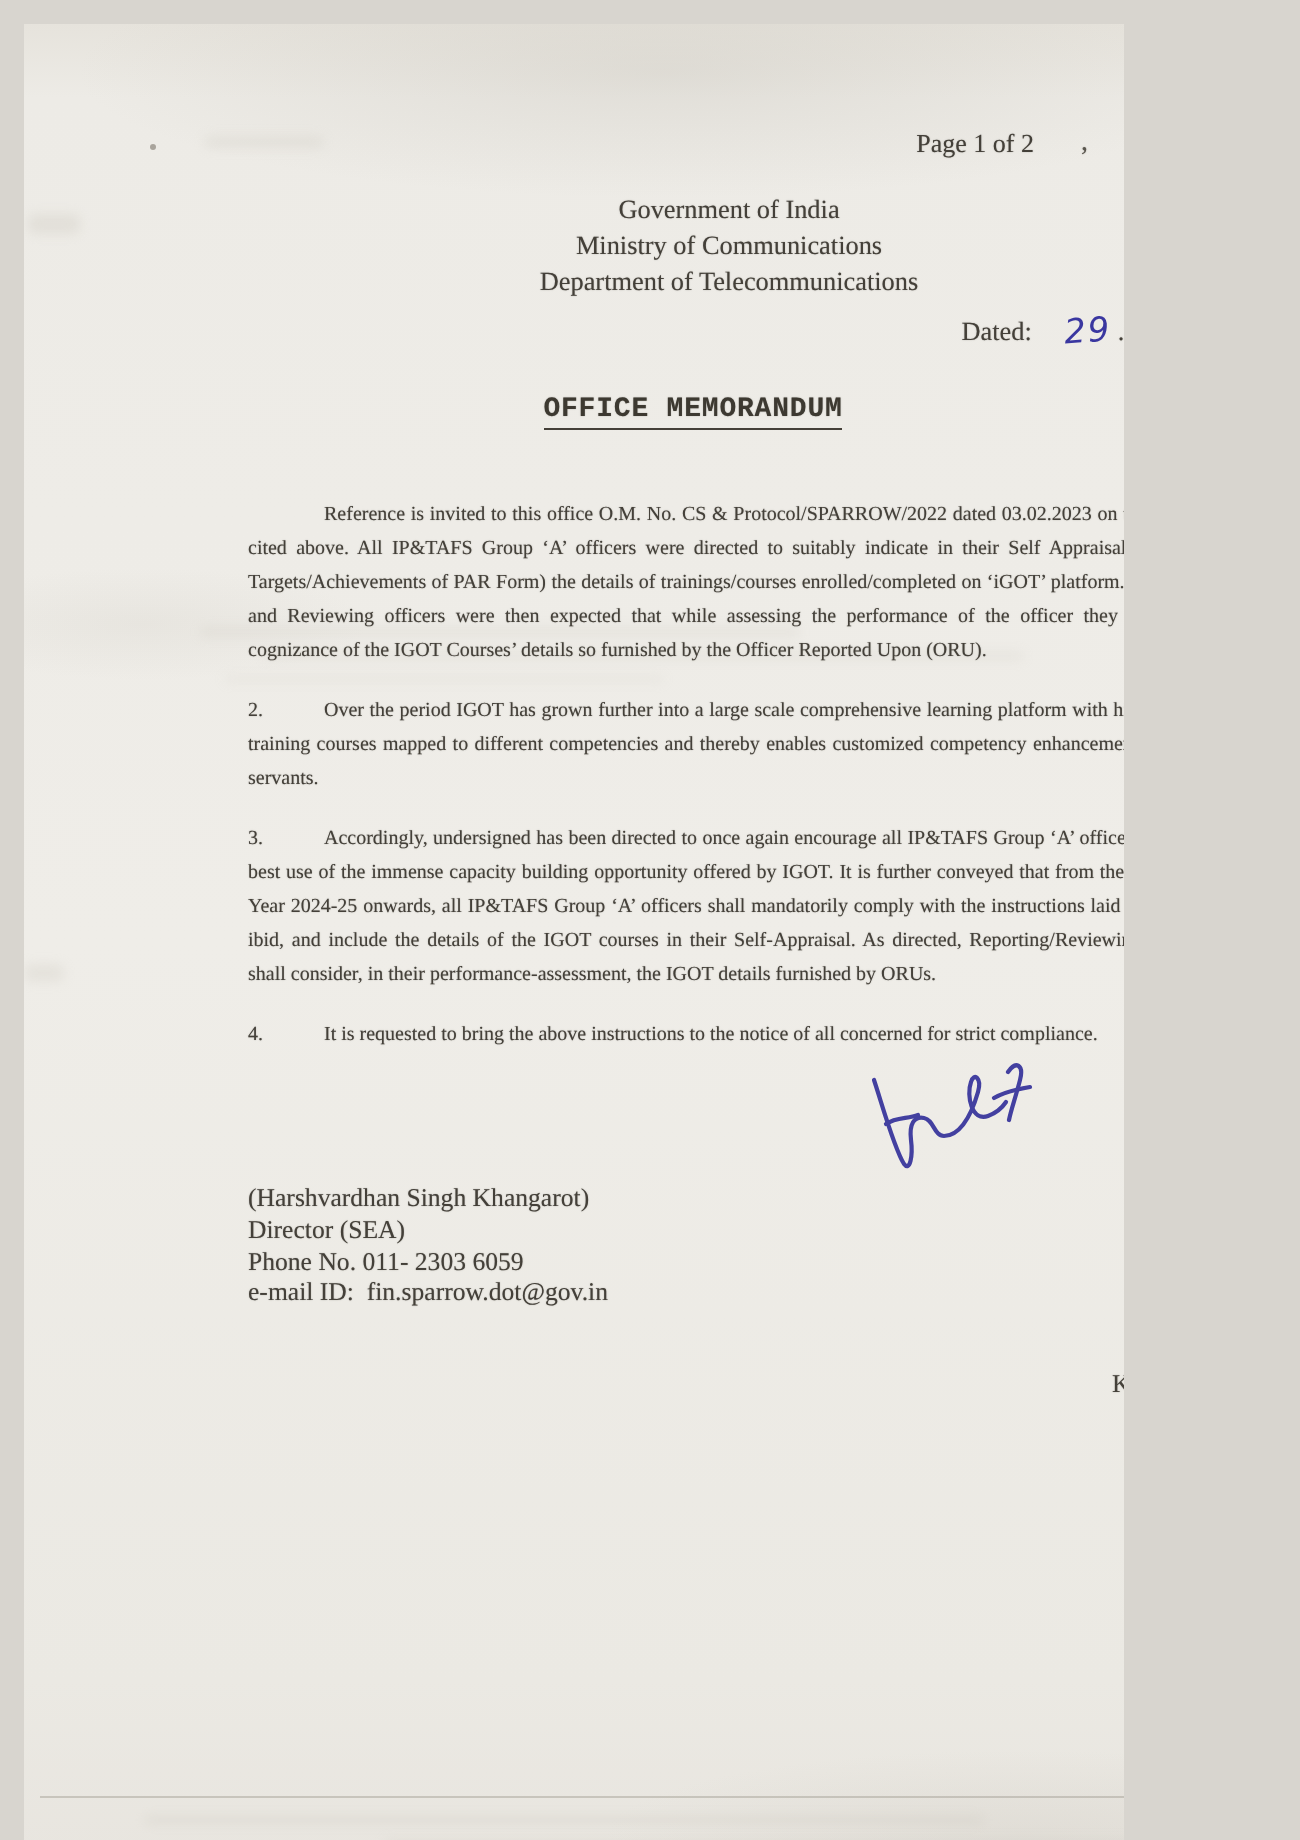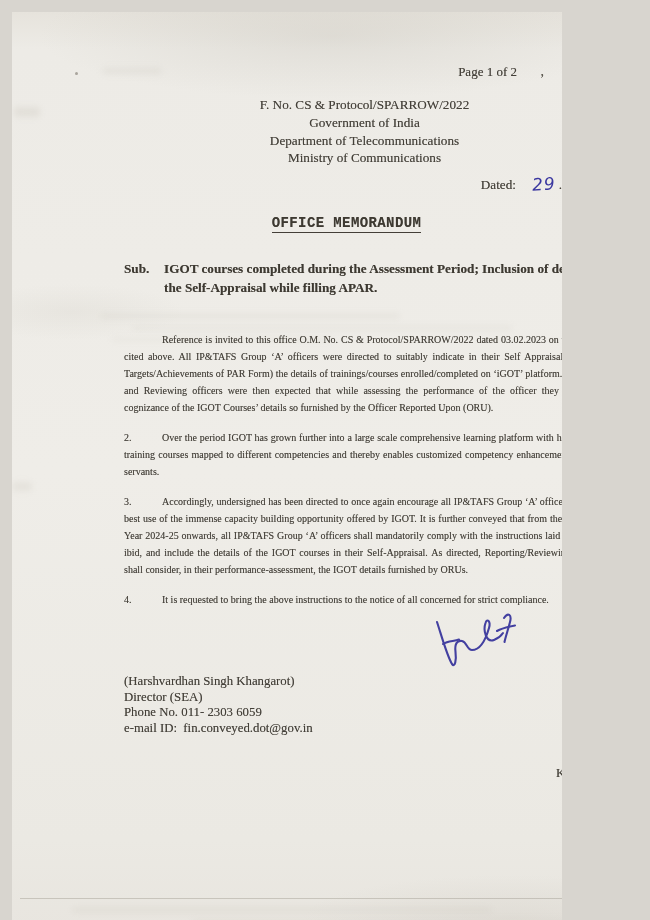--- a/index.html
+++ b/index.html
@@ -77,38 +77,33 @@
   <div class="bleed bl8"></div>
   <div class="stray-dot"></div>
   <div class="scan-edge-line"></div>
 
   <div class="page-number">Page 1 of 2</div>
   <div class="stray-comma">,</div>
 
   <div class="content">
 
     <div class="org-header">
-      <div>F. No. CS &amp; Protocol/SPARROW/2022</div>
       <div>Government of India</div>
+      <div>Ministry of Communications</div>
       <div>Department of Telecommunications</div>
-      <div>Ministry of Communications</div>
     </div>
 
     <div class="dated-row">
       <span>Dated:</span><span class="gap"></span><span class="hand-day">29</span>&nbsp;<span>.04.2024</span>
     </div>
 
     <div class="memo-title-wrap">
       <span class="memo-title">OFFICE MEMORANDUM</span>
     </div>
 
-    <div class="subject">
-      <span class="sub-label">Sub.</span>
-      <span>IGOT courses completed during the Assessment Period; Inclusion of details in the Self-Appraisal while filling APAR.</span>
-    </div>
 
     <div class="paras">
       <p class="body-para"><span class="pnum"></span><span>Reference is invited to this office O.M. No. CS &amp; Protocol/SPARROW/2022 dated 03.02.2023 on the subject cited above. All IP&amp;TAFS Group ‘A’ officers were directed to suitably indicate in their Self Appraisals (Part II, Targets/Achievements of PAR Form) the details of trainings/courses enrolled/completed on ‘iGOT’ platform. Reporting and Reviewing officers were then expected that while assessing the performance of the officer they shall take cognizance of the IGOT Courses’ details so furnished by the Officer Reported Upon (ORU).</span></p>
       <p class="body-para"><span class="pnum">2.</span><span>Over the period IGOT has grown further into a large scale comprehensive learning platform with high quality training courses mapped to different competencies and thereby enables customized competency enhancement for civil servants.</span></p>
       <p class="body-para"><span class="pnum">3.</span><span>Accordingly, undersigned has been directed to once again encourage all IP&amp;TAFS Group ‘A’ officers to make best use of the immense capacity building opportunity offered by IGOT. It is further conveyed that from the Reporting Year 2024-25 onwards, all IP&amp;TAFS Group ‘A’ officers shall mandatorily comply with the instructions laid under OM ibid, and include the details of the IGOT courses in their Self-Appraisal. As directed, Reporting/Reviewing officers shall consider, in their performance-assessment, the IGOT details furnished by ORUs.</span></p>
       <p class="body-para"><span class="pnum">4.</span><span>It is requested to bring the above instructions to the notice of all concerned for strict compliance.</span></p>
     </div>
 
     <div class="sig-area">
       <svg class="sig-svg" width="92" height="62" viewBox="0 0 92 62">
@@ -116,20 +111,20 @@
           <path d="M6 12 C10 24 16 46 21 54 C24 58 25.5 50 24.5 42 C23.5 34 26 30 31 31 C36 32 36 40 41 40 C48 40 54 32 58 18 C60 11 56 8 54.5 13 C52 20 55 33 63 30 C67 28.5 70 26 72 23"></path>
           <path d="M12 34 C17 30.5 23 31.5 28 29.5"></path>
           <path d="M73 8 C77 2 81 4.5 79 12 C77 20 74.5 27 73.5 32"></path>
           <path d="M66 21 C71 18 78 16.5 84 15.5"></path>
         </g>
       </svg>
       <div class="sig-block">
         <div>(Harshvardhan Singh Khangarot)</div>
         <div>Director (SEA)</div>
         <div>Phone No. 011- 2303 6059</div>
-        <div>e-mail ID:  fin.conveyed.dot@gov.in</div>
+        <div>e-mail ID:  fin.sparrow.dot@gov.in</div>
       </div>
     </div>
 
     <div class="kto">K.T.O.</div>
 
   </div>
 </div>
 
 </body></html>

